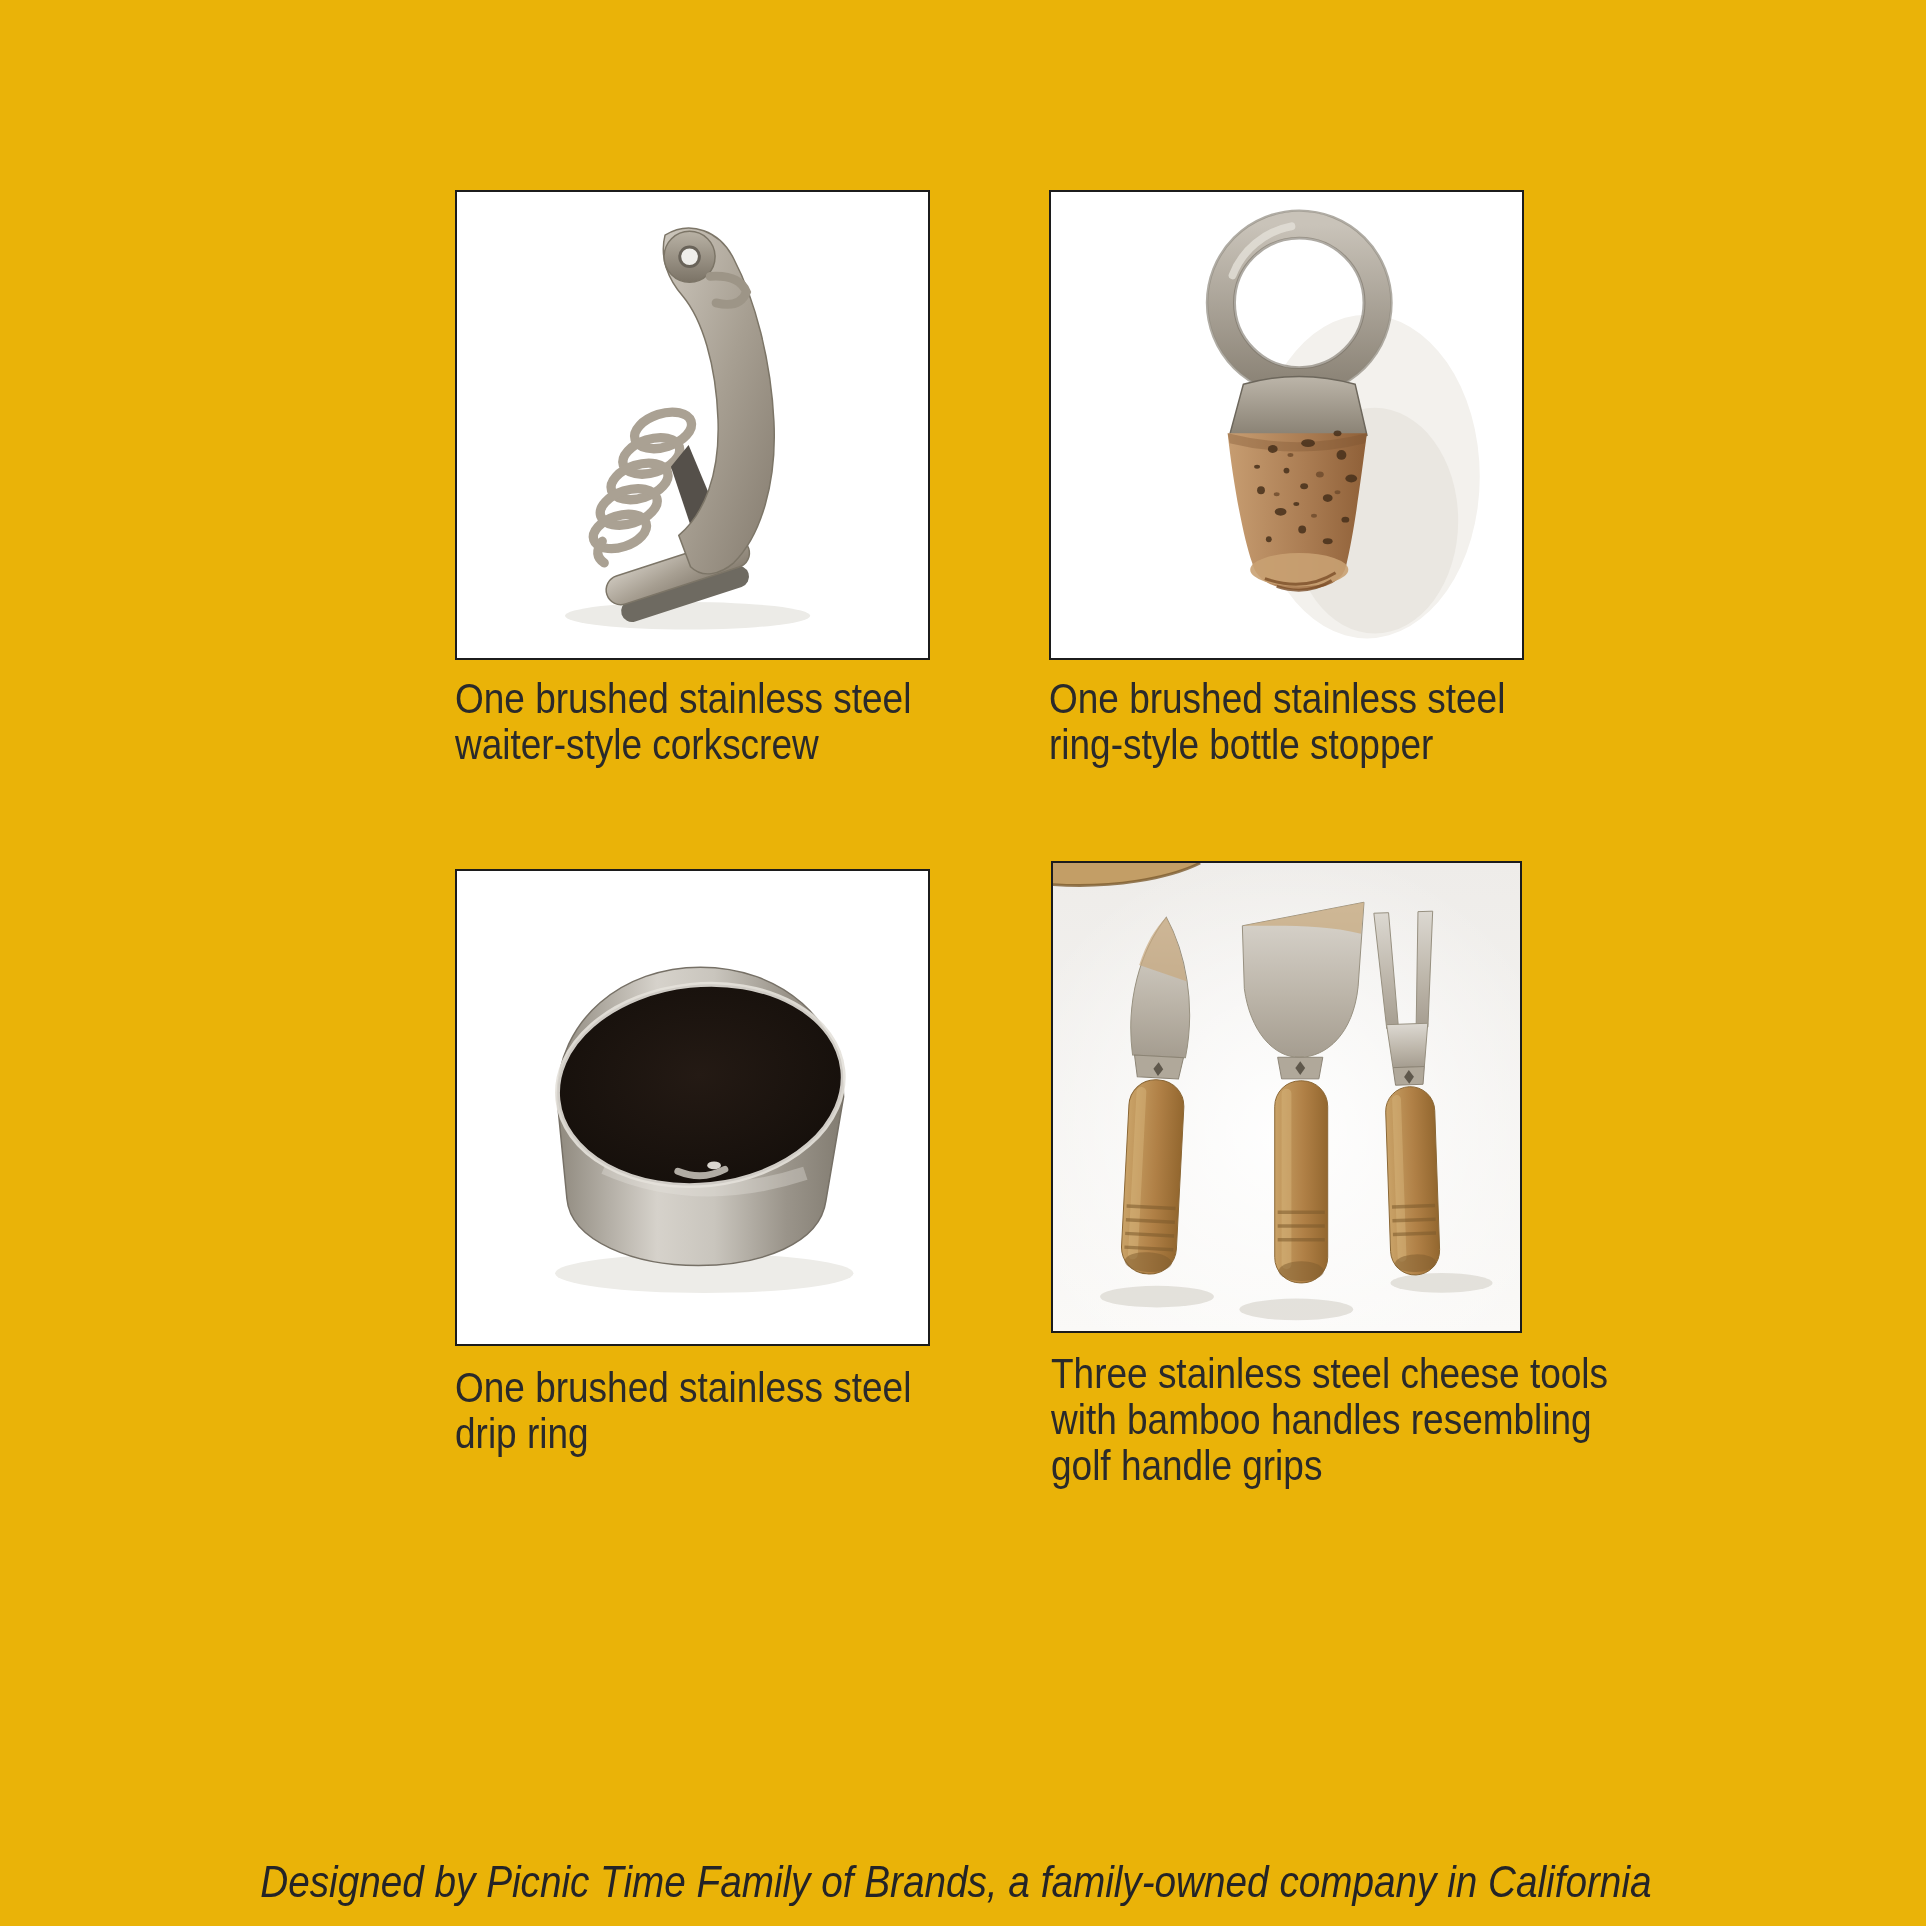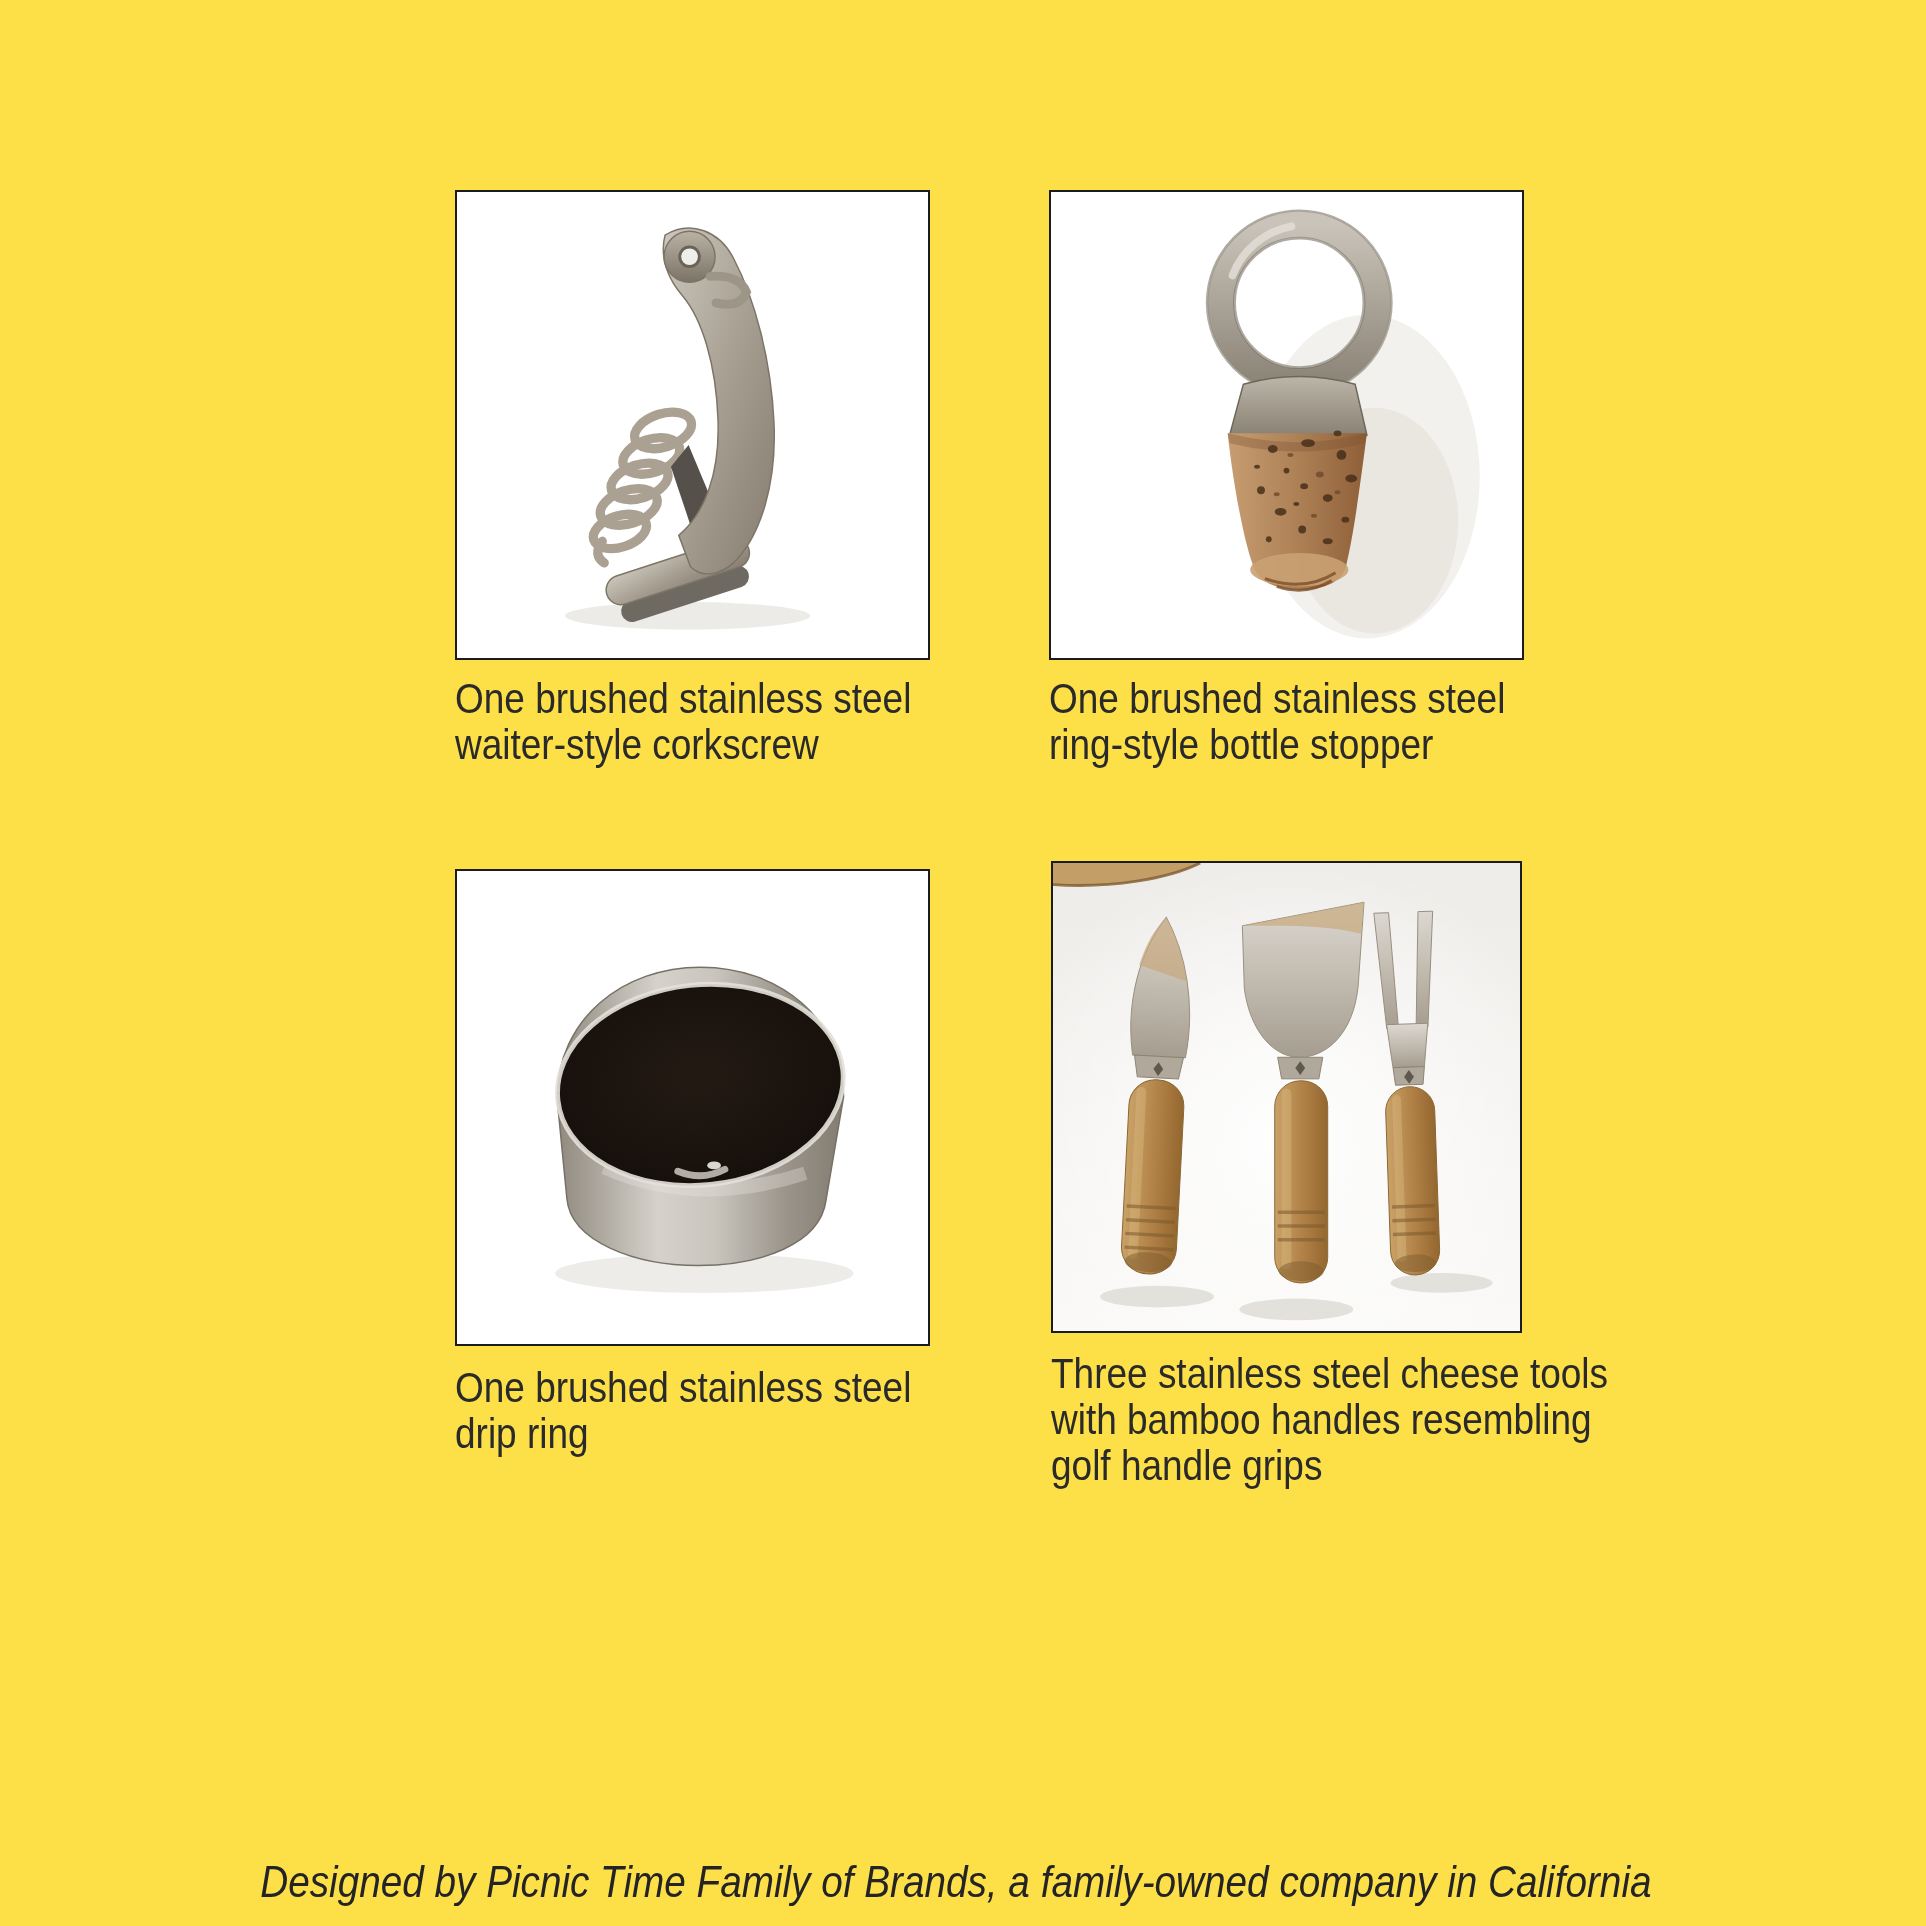--- a/index.html
+++ b/index.html
@@ -1,19 +1,19 @@
 <!DOCTYPE html>
 <html><head>
 <meta charset="utf-8">
 <style>
   html,body{margin:0;padding:0;background:#ffffff;}
   .page{
     position:relative;
     width:1927px;height:1927px;
-    background:#fde047;
+    background:#eab308;
     font-family:"Liberation Sans",sans-serif;
     overflow:hidden;
   }
   .img-box{
     position:absolute;
     border:2px solid #1c1c1c;
     background:#ffffff;
     box-sizing:border-box;
     overflow:hidden;
   }

